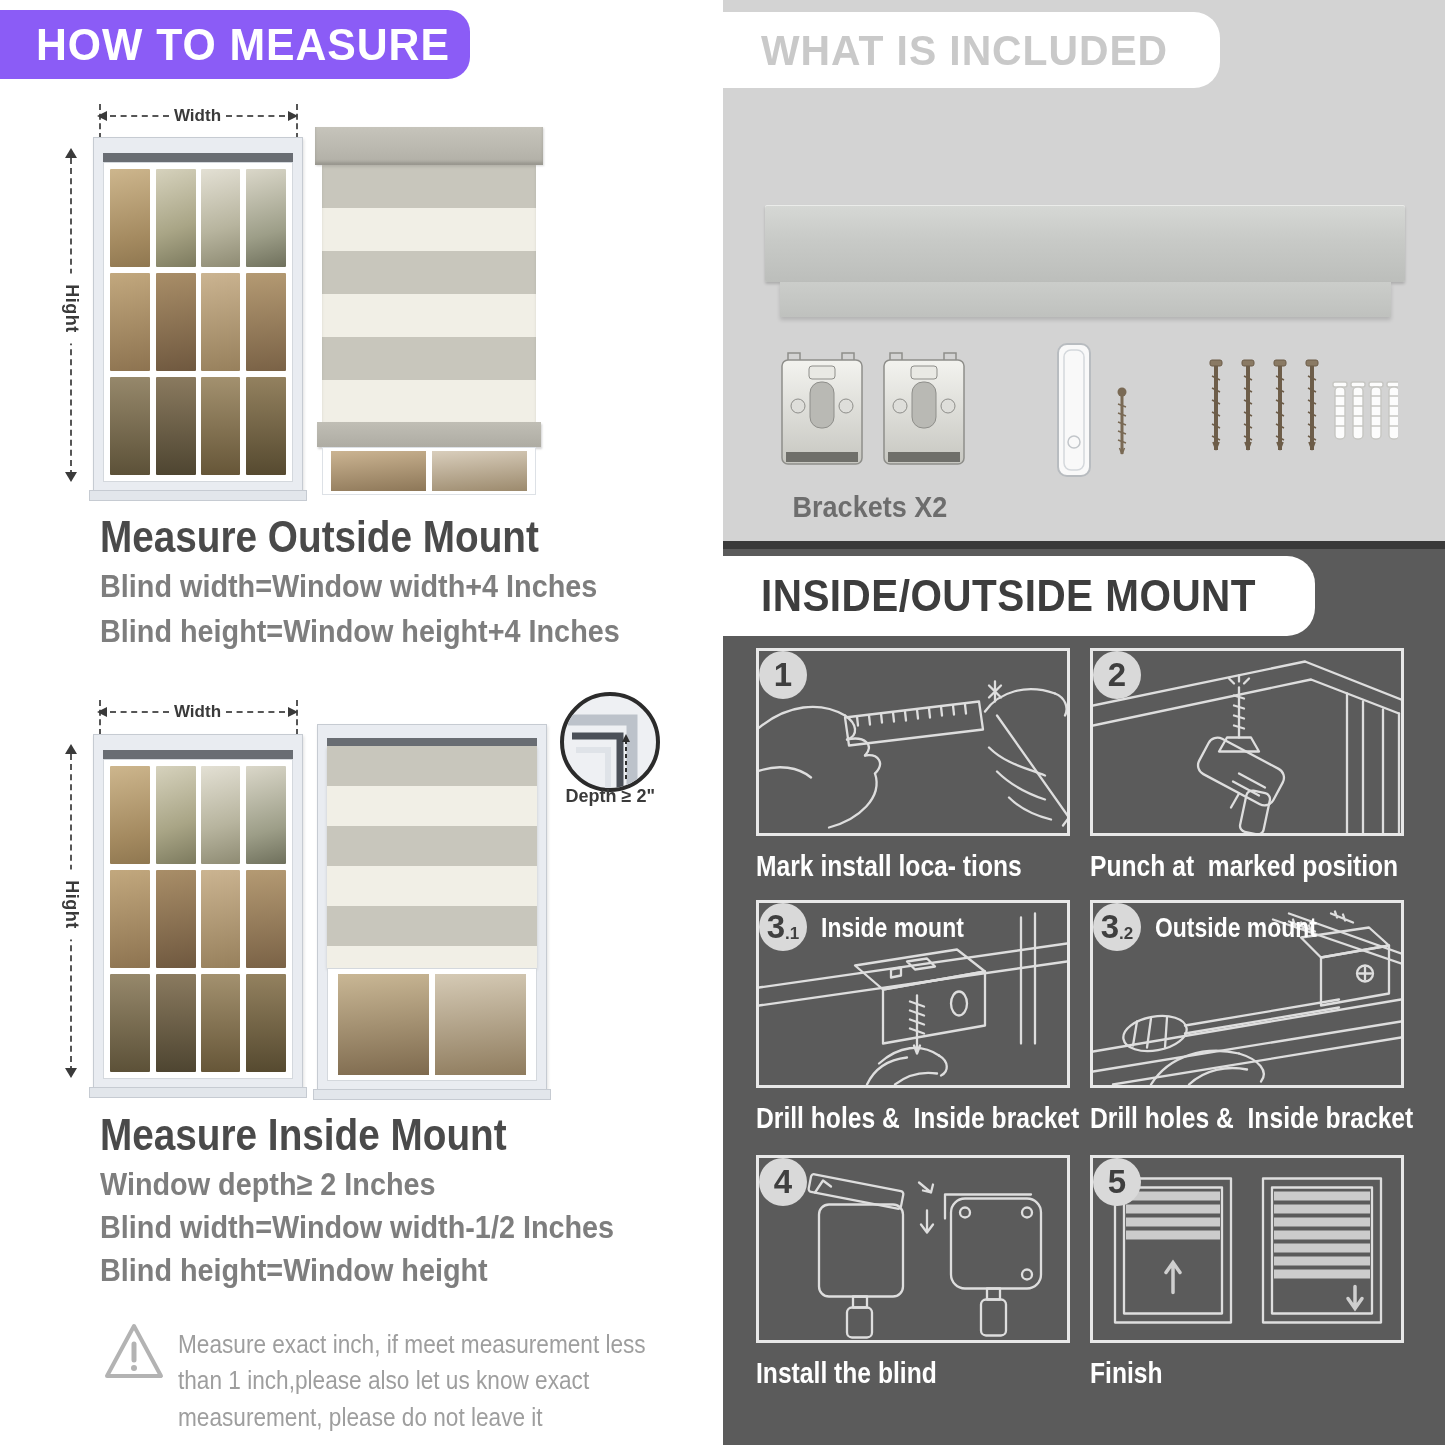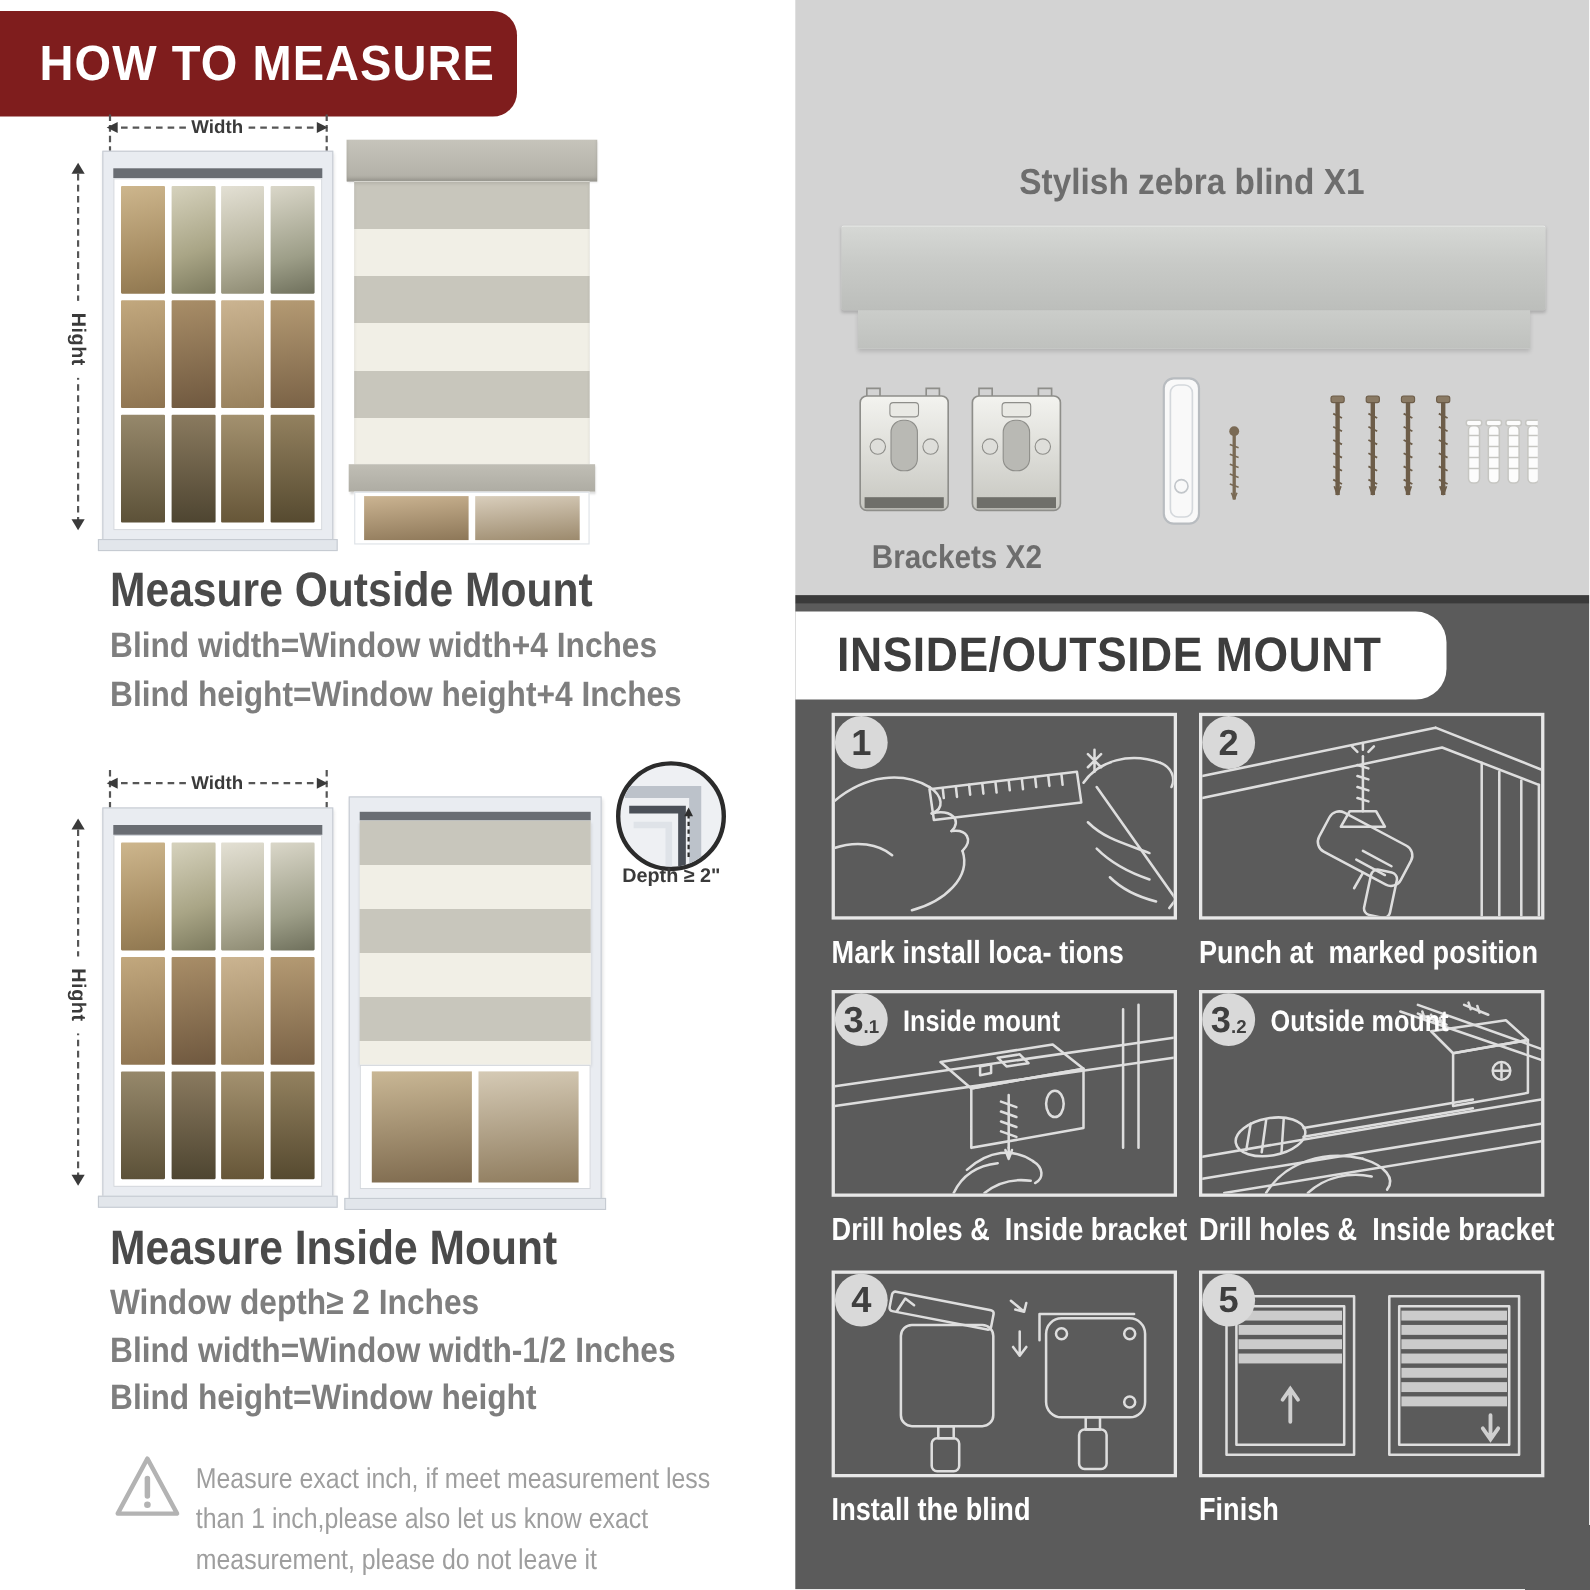--- a/index.html
+++ b/index.html
@@ -1,20 +1,20 @@
 <!DOCTYPE html>
 <html><head>
 <meta charset="utf-8">
 <style>
   html,body{margin:0;padding:0;background:#fff;}
   .page{position:relative;width:1445px;height:1445px;background:#fff;overflow:hidden;
         font-family:"Liberation Sans",sans-serif;}
 
   
-  .howto-banner{position:absolute;left:0;top:10px;width:470px;height:96px;background:#7f1d1d;
+  .howto-banner{position:absolute;left:0;top:10px;width:470px;height:69px;background:#8b5cf6;
     border-radius:0 22px 22px 0;display:flex;align-items:center;padding-left:36px;box-sizing:border-box;}
   .howto-banner span{font-size:45px;font-weight:bold;color:#ffffff;letter-spacing:1px;
     transform:scaleX(.95);transform-origin:left center;white-space:nowrap;}
 
   
   .dimw{position:absolute;left:97px;width:201px;height:20px;display:flex;align-items:center;gap:3px;}
   .dimw .dash{flex:1;border-top:2px dashed #565656;height:0;}
   .dimw .dlabel{font-size:17px;font-weight:bold;color:#3a3a3a;padding:0 2px;white-space:nowrap;}
   .tri-l{width:0;height:0;border-top:5px solid transparent;border-bottom:5px solid transparent;border-right:10px solid #3a3a3a;}
   .tri-r{width:0;height:0;border-top:5px solid transparent;border-bottom:5px solid transparent;border-left:10px solid #3a3a3a;}
@@ -247,22 +247,22 @@
   <div class="warn-icon">
     <svg width="62" height="66" viewBox="0 0 62 66">
       <path d="M31 8 L58 58 H4 Z" stroke="#b3b3b3" stroke-width="4" fill="none" stroke-linejoin="round"></path>
       <path d="M31 26 V42" stroke="#b3b3b3" stroke-width="5" stroke-linecap="round"></path>
       <circle cx="31" cy="50" r="3" fill="#b3b3b3"></circle>
     </svg>
   </div>
   <div class="warn-text">Measure exact inch, if meet measurement less than 1 inch,please also let us know exact measurement, please do not leave it</div>
 
   <div class="included-panel"></div>
-  <div class="product-title">
-    <span>Stylish zebra blind X1</span>
+  <div class="included-banner">
+    <span>WHAT IS INCLUDED</span>
   </div>
   <div class="headrail1"></div>
   <div class="headrail2"></div>
 
   <div class="item-art" style="left:778px;top:348px;">
     <svg width="190" height="136" viewBox="0 0 190 136">
       <defs>
         <linearGradient id="metal" x1="0" y1="0" x2="0" y2="1">
           <stop offset="0" stop-color="#f3f3ef"></stop>
             <stop offset="1" stop-color="#c7c7c1"></stop>

